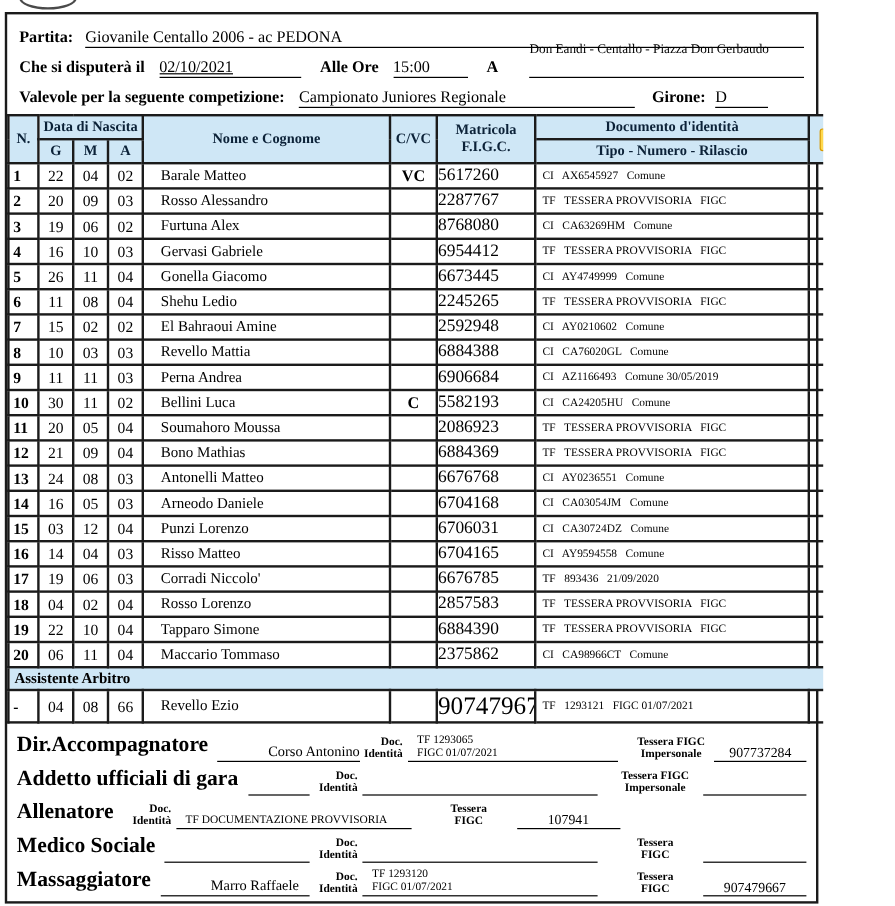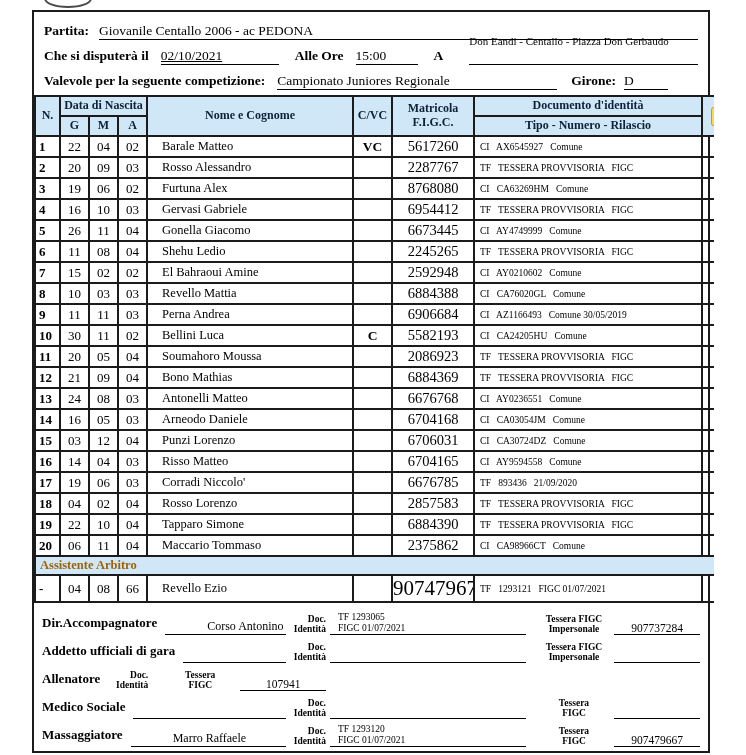--- a/index.html
+++ b/index.html
@@ -5,49 +5,49 @@
   :root{
     --header-bg:#cfe7f6;
     --line:#1b1b1b;
     --yellow-card:#ffd84d;
     --yellow-card-border:#d89a00;
     --red-card:#e32b2b;
     --red-card-border:#8f1010;
   }
   *{box-sizing:border-box;margin:0;padding:0;}
   body{width:746px;height:755px;background:#fff;font-family:"Liberation Serif",serif;color:#000;overflow:hidden;}
-  .page{position:relative;width:686px;height:755px;overflow:hidden;margin-left:28px;}
+  .page{position:relative;width:686px;height:755px;overflow:hidden;}
   .arc{position:absolute;left:16px;top:-11px;width:48px;height:19px;border:2px solid #4a4a4a;border-radius:50%;background:#fff;}
   .doc-box{position:absolute;left:4px;right:4px;top:10px;bottom:2px;border:2px solid var(--line);display:flex;flex-direction:column;background:#fff;}
   
   .head-section{padding:3px 10px 5px 10px;}
   .head-line{display:flex;align-items:flex-end;height:25px;}
   .lbl{font-weight:bold;font-size:13.5px;white-space:nowrap;padding-bottom:1px;}
   .uval{border-bottom:1.5px solid #000;font-size:13.5px;white-space:nowrap;overflow:hidden;}
   .venue{font-size:11px;padding-bottom:17px;}
   
   table{width:100%;border-collapse:collapse;table-layout:fixed;}
   col.w-n{width:25px}col.w-d{width:29px}col.w-name{width:206px}col.w-cvc{width:39px}
   col.w-mat{width:82px}col.w-doc{width:228px}col.w-y{width:32px}col.w-r{width:33px}
   th,td{border:2px solid var(--line);overflow:hidden;white-space:nowrap;}
   thead th{background:var(--header-bg);font-size:12px;color:#0c2238;font-weight:bold;height:20px;line-height:1.1;}
   td{height:21px;}
   .c-n{font-weight:bold;font-size:13px;text-align:left;padding-left:3px;}
   .c-d{text-align:center;font-size:13px;}
   .c-name{font-size:12.5px;padding-left:14px;}
   .c-cvc{font-size:13.5px;text-align:center;font-weight:bold;}
-  .c-mat{font-size:14.5px;text-align:center;}
+  .c-mat{font-size:14.5px;}
   .c-doc{font-size:9.5px;padding-left:5px;white-space:pre;}
-  .band{background:var(--header-bg);font-weight:bold;font-size:12.5px;color:#a16207;text-align:left;padding-left:4px;height:19px;}
+  .band{background:var(--header-bg);font-weight:bold;font-size:12.5px;color:#000000;text-align:left;padding-left:4px;height:19px;}
   .arow td{height:26px;}
   .arow .c-mat{font-size:21px;}
   
   .staff{flex:1;display:flex;flex-direction:column;justify-content:flex-start;padding:4px 8px 8px 8px;}
   .staff-row{display:flex;align-items:flex-end;height:28px;}
-  .s-label{font-weight:bold;font-size:13px;white-space:nowrap;padding:0 8px 4px 0;}
+  .s-label{font-weight:bold;font-size:18px;white-space:nowrap;padding:0 8px 4px 0;}
   .s-name{flex:1;border-bottom:1.5px solid #000;font-size:12px;padding-left:42px;white-space:nowrap;}
   .s-doclabel{width:44px;text-align:right;font-weight:bold;font-size:9.5px;line-height:1.08;white-space:pre-line;padding:0 4px 1px 0;}
   .s-doc{width:196px;border-bottom:1.5px solid #000;font-size:9.5px;line-height:1.18;white-space:pre-line;padding-left:8px;}
   .s-tlabel{width:80px;text-align:center;font-weight:bold;font-size:9.5px;line-height:1.08;white-space:pre-line;padding:0 2px 1px 2px;margin-left:8px;}
   .s-tessera{width:86px;border-bottom:1.5px solid #000;font-size:11.5px;text-align:center;}
   
   .card{display:inline-block;width:14px;height:19px;border-radius:2.5px;vertical-align:middle;}
   .card.y{background:var(--yellow-card);border:1.5px solid var(--yellow-card-border);}
   .card.r{background:var(--red-card);border:1.5px solid var(--red-card-border);}
   .c-card{text-align:center;}
@@ -417,20 +417,21 @@
     <span class="s-doc"></span>
     <span class="s-tlabel">Tessera FIGC
 Impersonale</span>
     <span class="s-tessera"></span>
   </div>
 
   <div class="staff-row">
     <span class="s-label">Allenatore</span>
     <span class="s-doclabel">Doc.
 Identità</span>
+    <span class="s-doc">TF   DOCUMENTAZIONE PROVVISORIA</span>
     <span class="s-tlabel">Tessera
 FIGC</span>
     <span class="s-tessera">107941</span>
   </div>
 
   <div class="staff-row">
     <span class="s-label">Medico Sociale</span>
     <span class="s-name"></span>
     <span class="s-doclabel">Doc.
 Identità</span>

